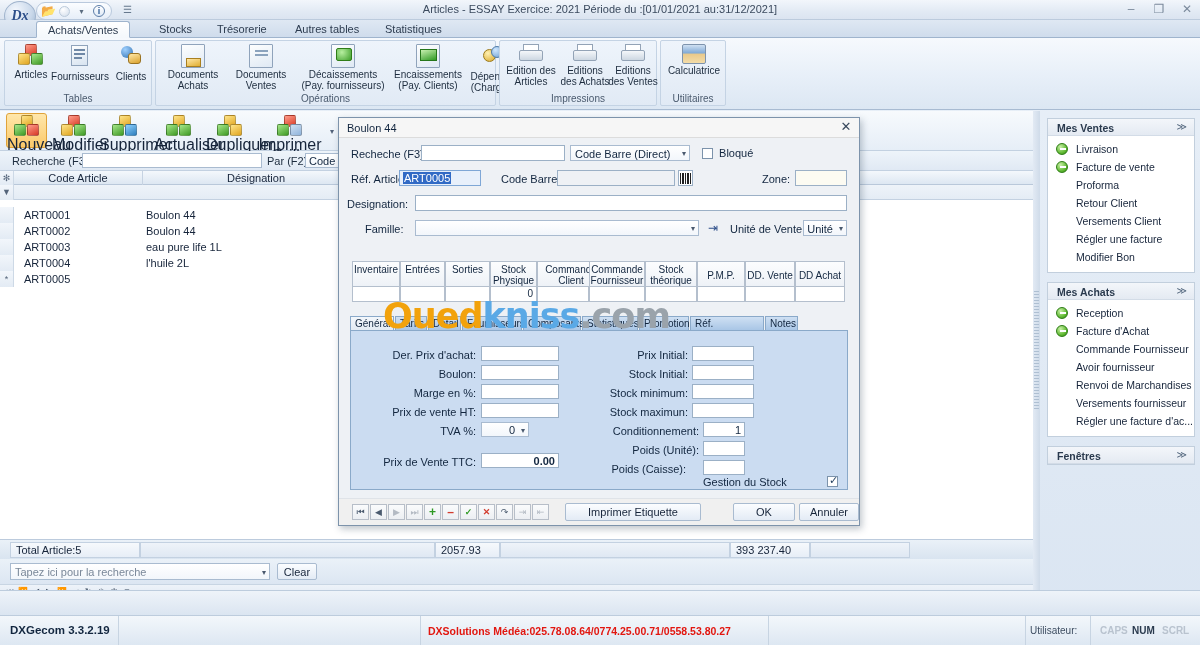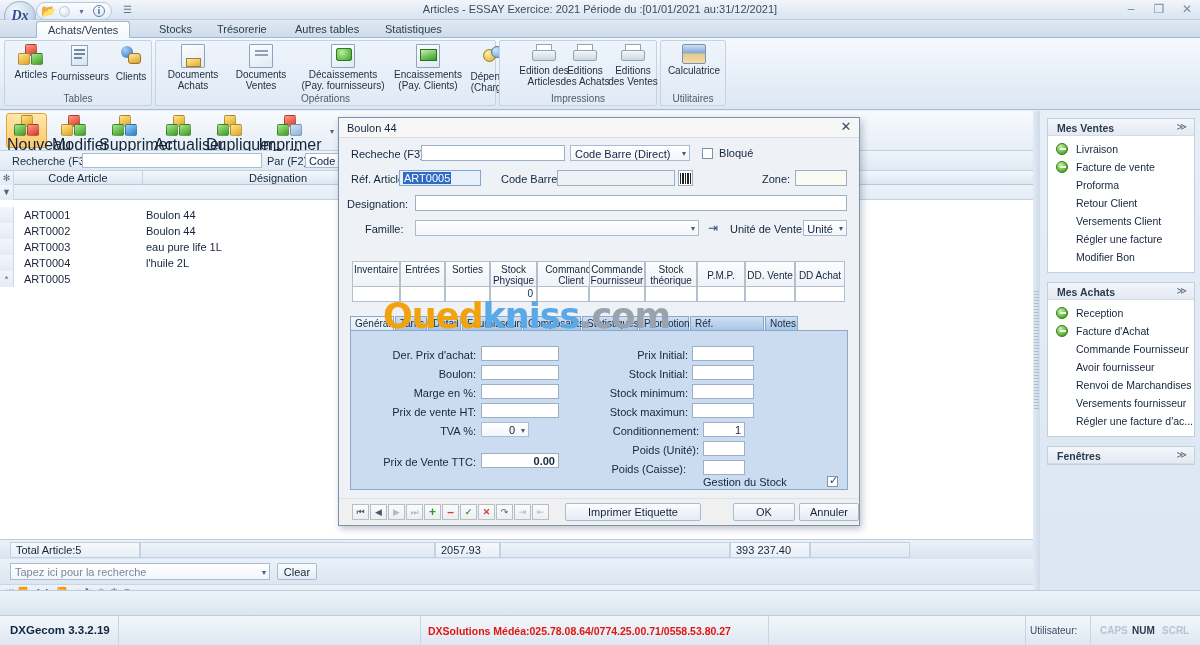--- a/index.html
+++ b/index.html
@@ -327,21 +327,21 @@
           <span style="position:absolute;left:2px;top:5px;width:13px;height:13px;border-radius:50%;background:radial-gradient(circle at 35% 30%,#fff0b0,#d9a82a);border:1px solid #9c7a1a;"></span>
           <span style="position:absolute;left:10px;top:2px;width:12px;height:12px;border-radius:50%;background:radial-gradient(circle at 35% 30%,#cfe7ff,#6d9fd0);border:1px solid #4f7ba8;"></span>
         </span>
         <span class="lab">Dépenses</span>
         <span class="lab">(Charges)</span>
       </div>
       <div class="glabel">Opérations</div>
     </div>
 
     <div class="rgroup" style="left:499px; width:158px;">
-      <div class="ritem" style="left:16px; width:56px;">
+      <div class="ritem" style="left:3px; width:56px;">
         <span class="ic ic-printer ico">
           <span class="paper"></span>
             <span class="body"></span>
         </span>
         <span class="lab">Edition des</span>
         <span class="lab">Articles</span>
       </div>
       <div class="ritem" style="left:59px; width:52px;">
         <span class="ic ic-printer ico">
           <span class="paper"></span>
@@ -431,21 +431,21 @@
       <div class="combo" style="position:absolute; left:305px; top:2px; width:60px; height:15px; padding:1px 12px 0 3px; overflow:hidden;">
         <span>Code Article</span>
       </div>
     </div>
 
     <div class="grid">
       <div class="ghead">
         <div class="rowmark" style="height:14px;line-height:14px;">✻</div>
         <div class="gh" style="left:14px; width:128px;">Code Article</div>
         <div class="sep" style="left:142px;"></div>
-        <div class="gh" style="left:158px; width:240px;">Désignation</div>
+        <div class="gh" style="left:136px; width:240px;">Désignation</div>
         <div class="sep" style="left:383px;"></div>
       </div>
       <div class="gfilter">
         <div class="rowmark" style="height:15px;line-height:15px;">▼</div>
       </div>
 
       <div class="grow" style="top:36px;">
         <div class="rowmark"></div>
         <div class="cell" style="left:24px;">ART0001</div>
         <div class="cell" style="left:146px;">Boulon 44</div>

